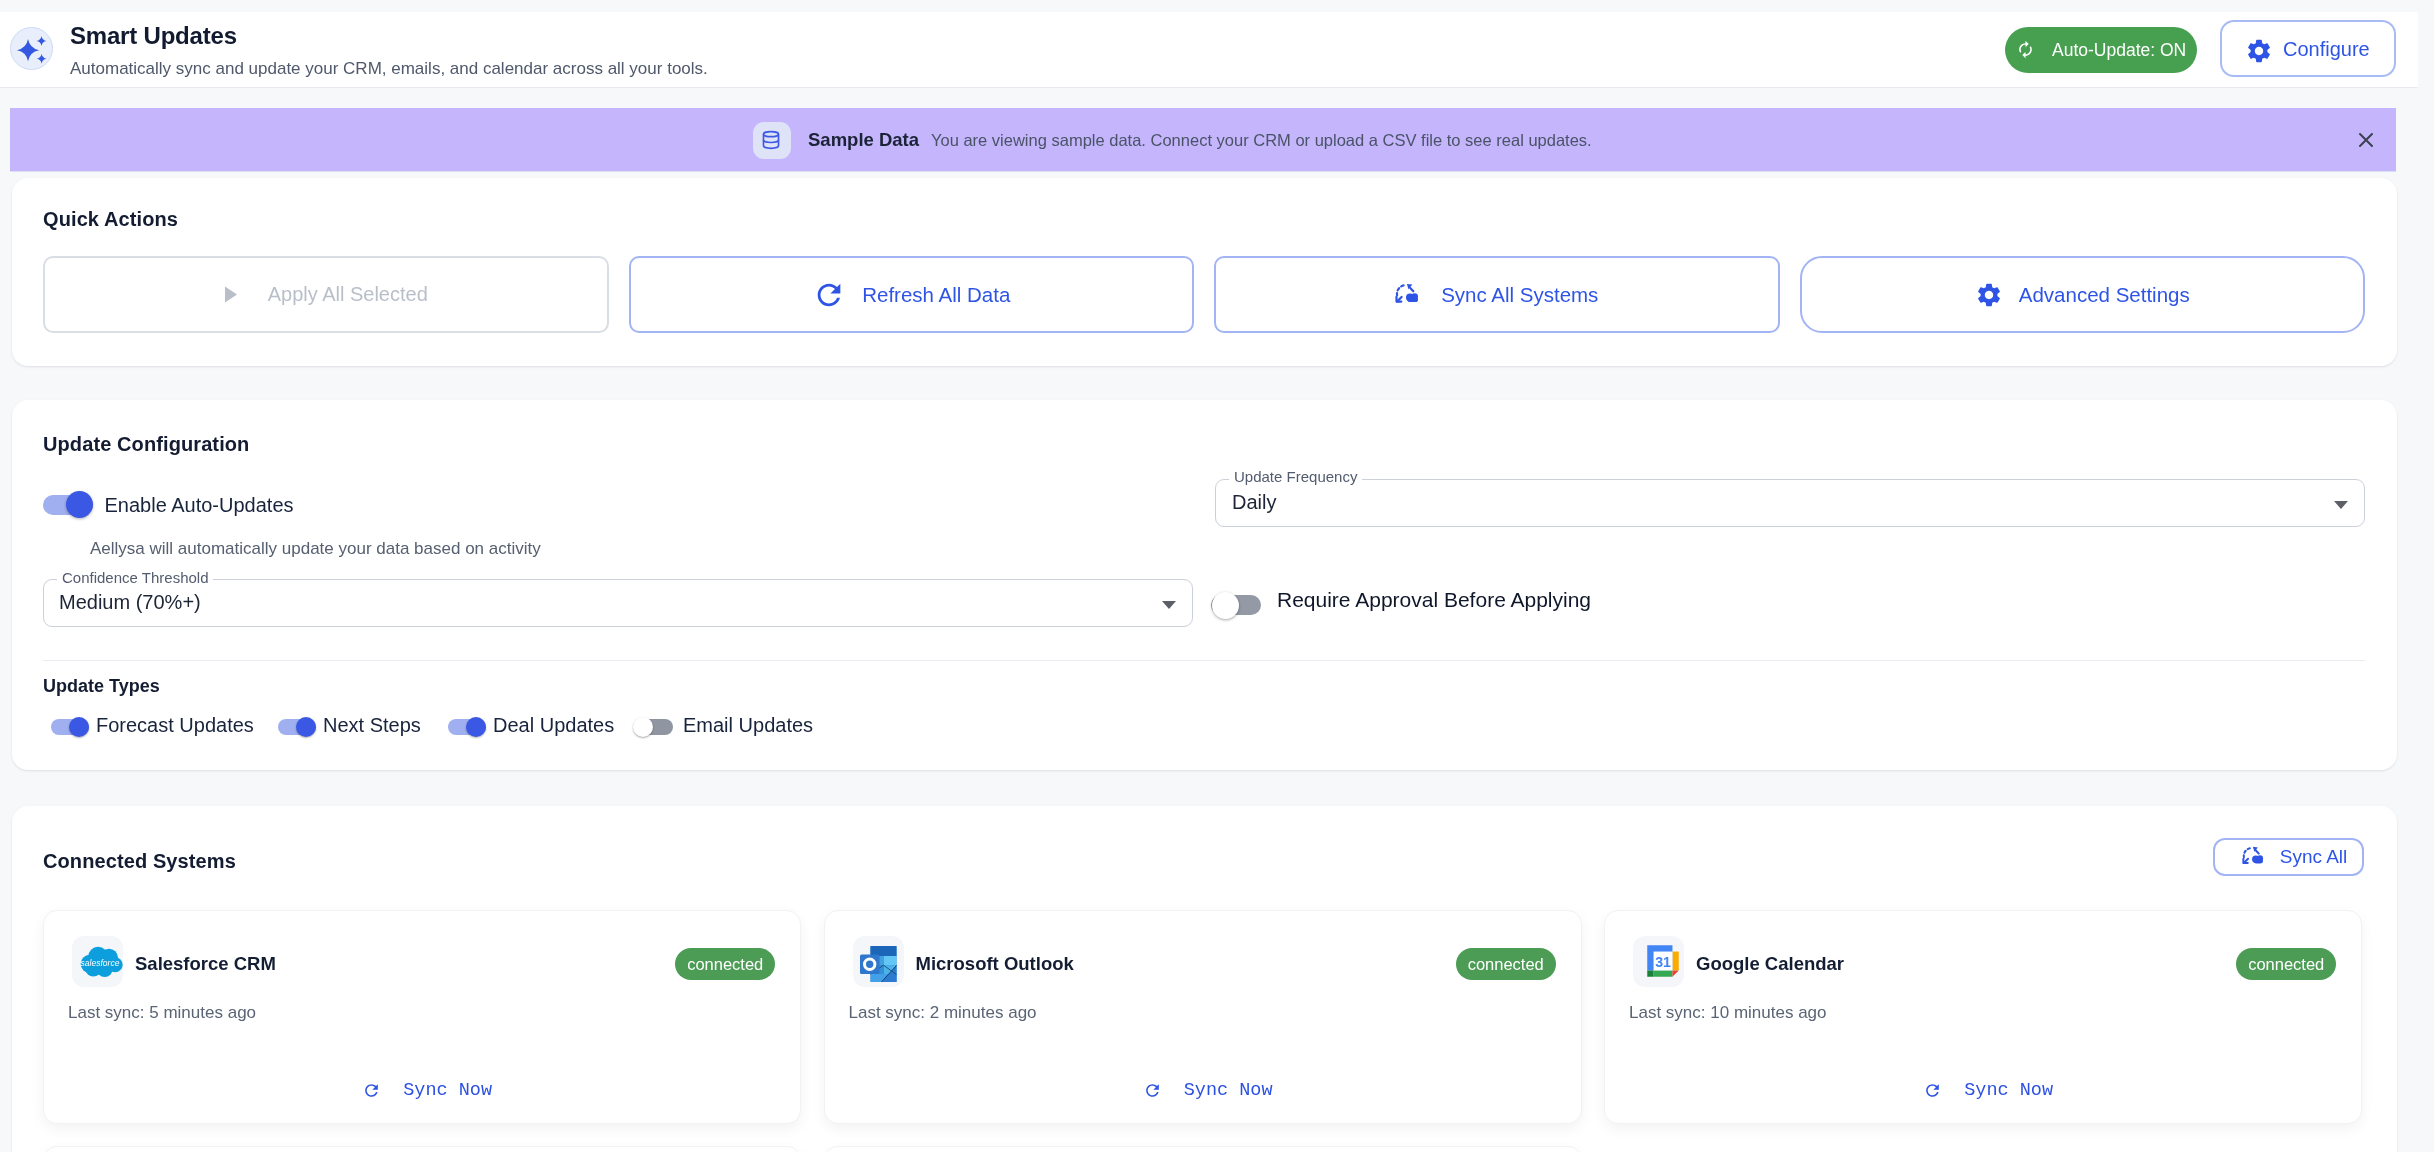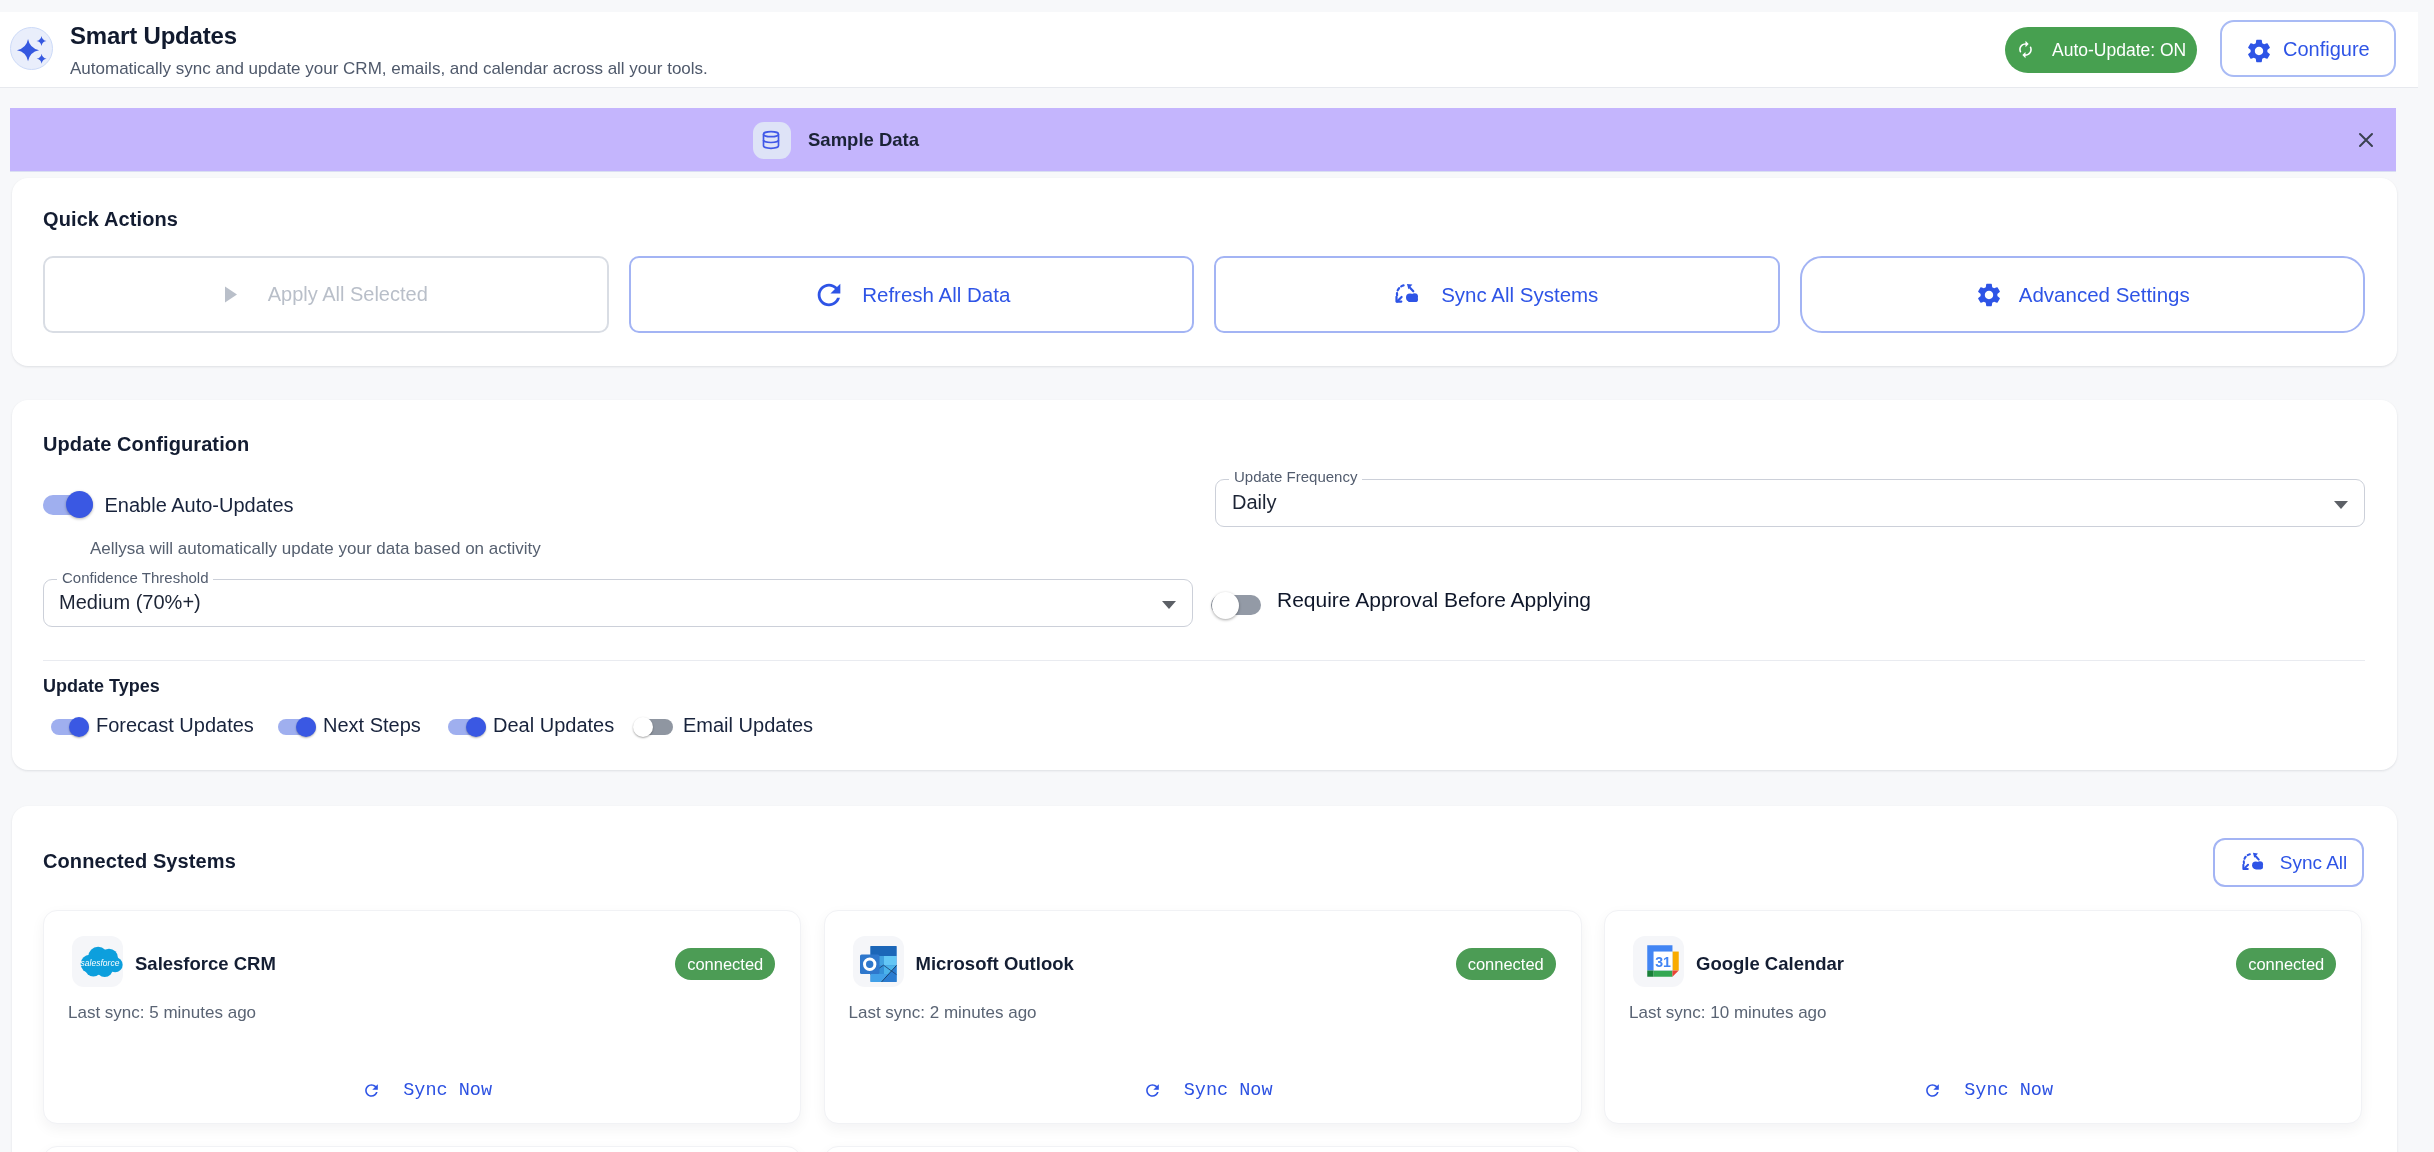--- a/index.html
+++ b/index.html
@@ -47,20 +47,21 @@
 
 <div class="abs" style="left:10px; top:108px; width:2386px; height:64px; background:#c4b5fd; border-bottom:1px solid #d9def2;">
   <div class="abs" style="left:743px; top:14px; width:38px; height:37px; border-radius:11px; background:#dee3f7;">
     <svg width="20" height="20" viewBox="0 0 24 24" fill="none" stroke="#4058e8" stroke-width="2" style="position:absolute; left:8px; top:8px;">
       <ellipse cx="12" cy="5" rx="9" ry="3"></ellipse>
       <path d="M3 5v14a9 3 0 0 0 18 0V5"></path>
       <path d="M3 12a9 3 0 0 0 18 0"></path>
     </svg>
   </div>
   <div class="abs" style="left:798px; top:21px; font-size:18.5px; font-weight:bold; color:#1b2336;">Sample Data</div>
+  <div class="abs" style="left:921px; top:23px; font-size:16.5px; color:#4a5366;">You are viewing sample data. Connect your CRM or upload a CSV file to see real updates.</div>
   <svg width="16" height="16" viewBox="0 0 16 16" stroke="#3a4150" stroke-width="2" stroke-linecap="round" style="position:absolute; left:2348px; top:24px;">
     <path d="M2 2 L14 14 M14 2 L2 14"></path>
   </svg>
 </div>
 
 <div class="card" style="top:178px; height:188px;">
   <div class="abs sect-title" style="left:31px; top:30px;">Quick Actions</div>
   <div class="abs" style="left:31px; top:78px; width:2322px; height:77px; display:flex; gap:20px;">
     <div style="flex:1; border:2px solid #d9dde4; border-radius:10px; display:flex; align-items:center; justify-content:center; gap:30px;">
       <svg width="14" height="17" viewBox="0 0 14 17" fill="#b9bfc9">
@@ -144,21 +145,21 @@
   <div class="abs" style="left:454px; top:317px; width:20px; height:20px; border-radius:50%; background:#3a58e3; box-shadow:0 1px 2px rgba(0,0,0,.3);"></div>
   <div class="abs" style="left:481px; top:314px; font-size:20px; color:#18233c;">Deal Updates</div>
 
   <div class="abs" style="left:623px; top:319px; width:38px; height:16px; border-radius:8px; background:#8f96a1;"></div>
   <div class="abs" style="left:621px; top:317px; width:20px; height:20px; border-radius:50%; background:#fff; box-shadow:0 1px 2px rgba(0,0,0,.35);"></div>
   <div class="abs" style="left:671px; top:314px; font-size:20px; color:#18233c;">Email Updates</div>
 </div>
 
 <div class="card" style="top:806px; height:390px;">
   <div class="abs sect-title" style="left:31px; top:44px;">Connected Systems</div>
-  <div class="abs" style="left:2201px; top:32px; width:151px; height:49px; border:2px solid #a3b4f4; border-radius:12px; display:flex; align-items:center; justify-content:center; gap:16px; padding-left:12px;">
+  <div class="abs" style="left:2201px; top:32px; width:151px; height:38px; border:2px solid #a3b4f4; border-radius:12px; display:flex; align-items:center; justify-content:center; gap:16px; padding-left:12px;">
     <svg width="22" height="22" viewBox="0 0 24 24">
       <g fill="none" stroke="#2e54e6" stroke-width="2.2" stroke-linecap="round" stroke-linejoin="round">
           <path d="M8.6 2.4 A 8.6 8.6 0 0 0 2.1 12.2" stroke-dasharray="2.6 2.8"></path>
           <path d="M1.5 13.8 v4.8 h4.8"></path>
           <path d="M6.6 14.0 L2.2 18.4"></path>
           <path d="M18.3 8.3 L15.2 4.9"></path>
         </g>
         <path fill="#2e54e6" d="M11.9 0.9 L17.4 1.6 L13.4 6.3 Z"></path>
         <g fill="#2e54e6">
           <circle cx="15.0" cy="14.4" r="4.0"></circle>

